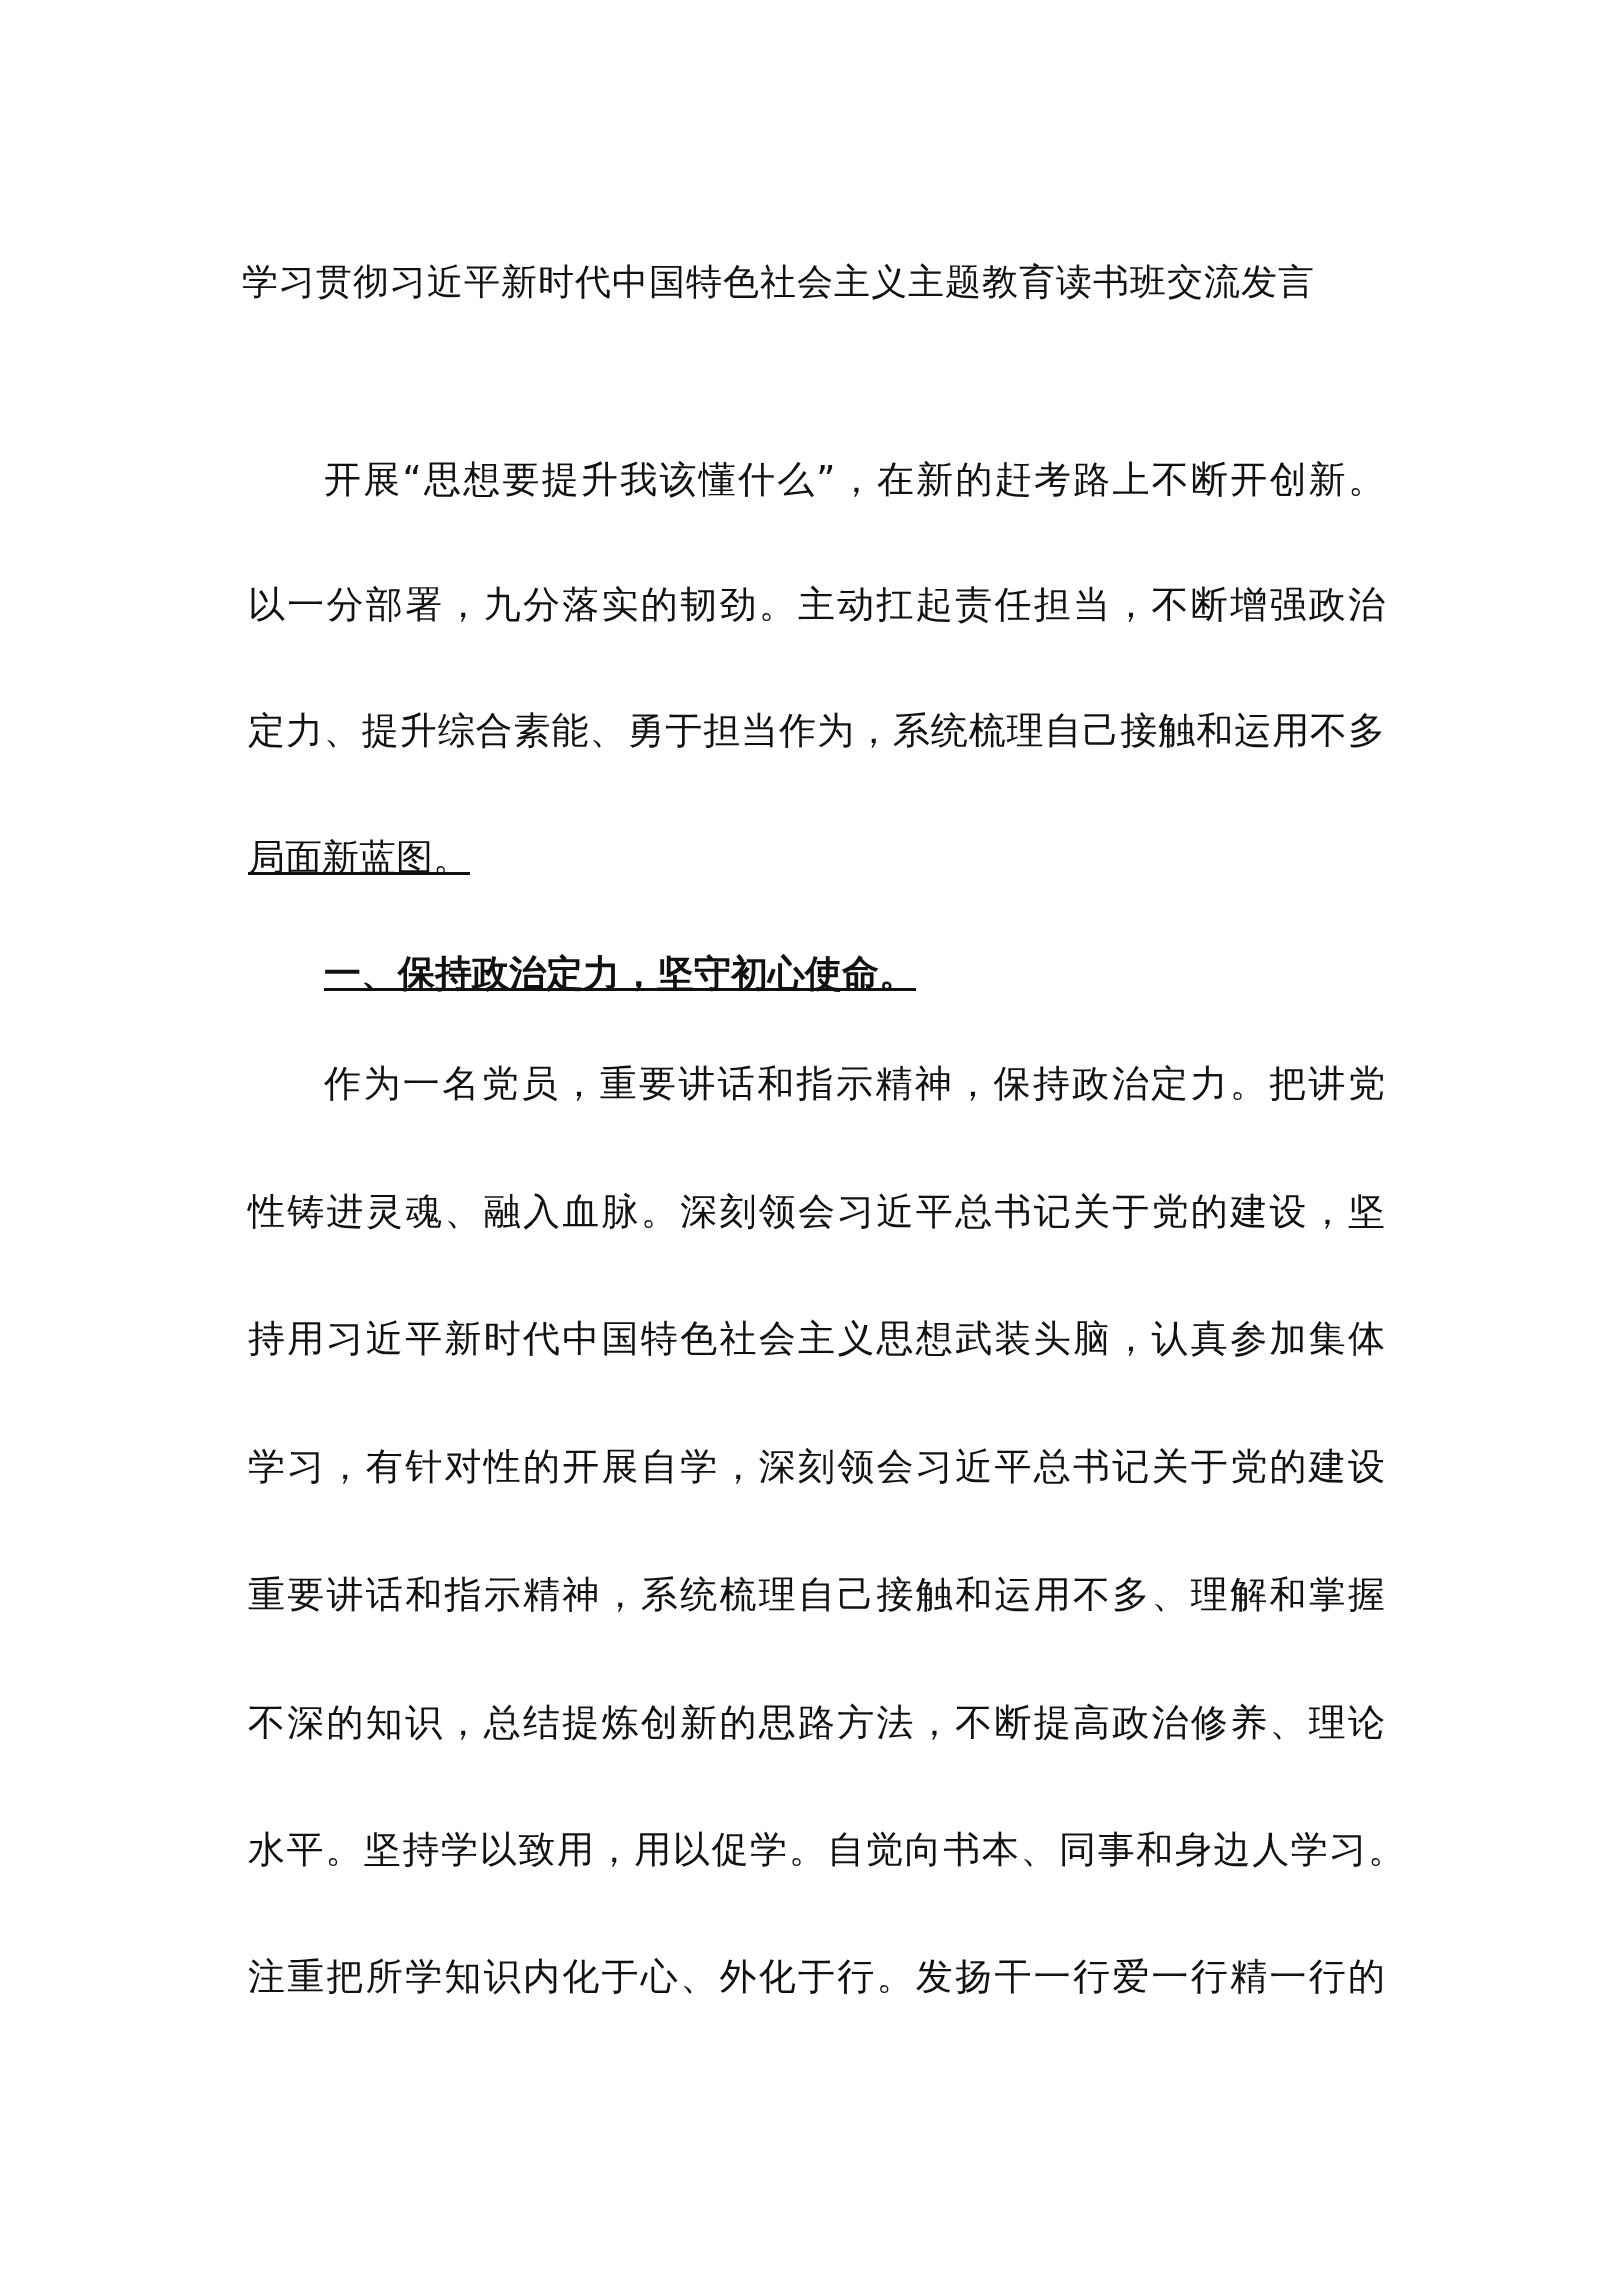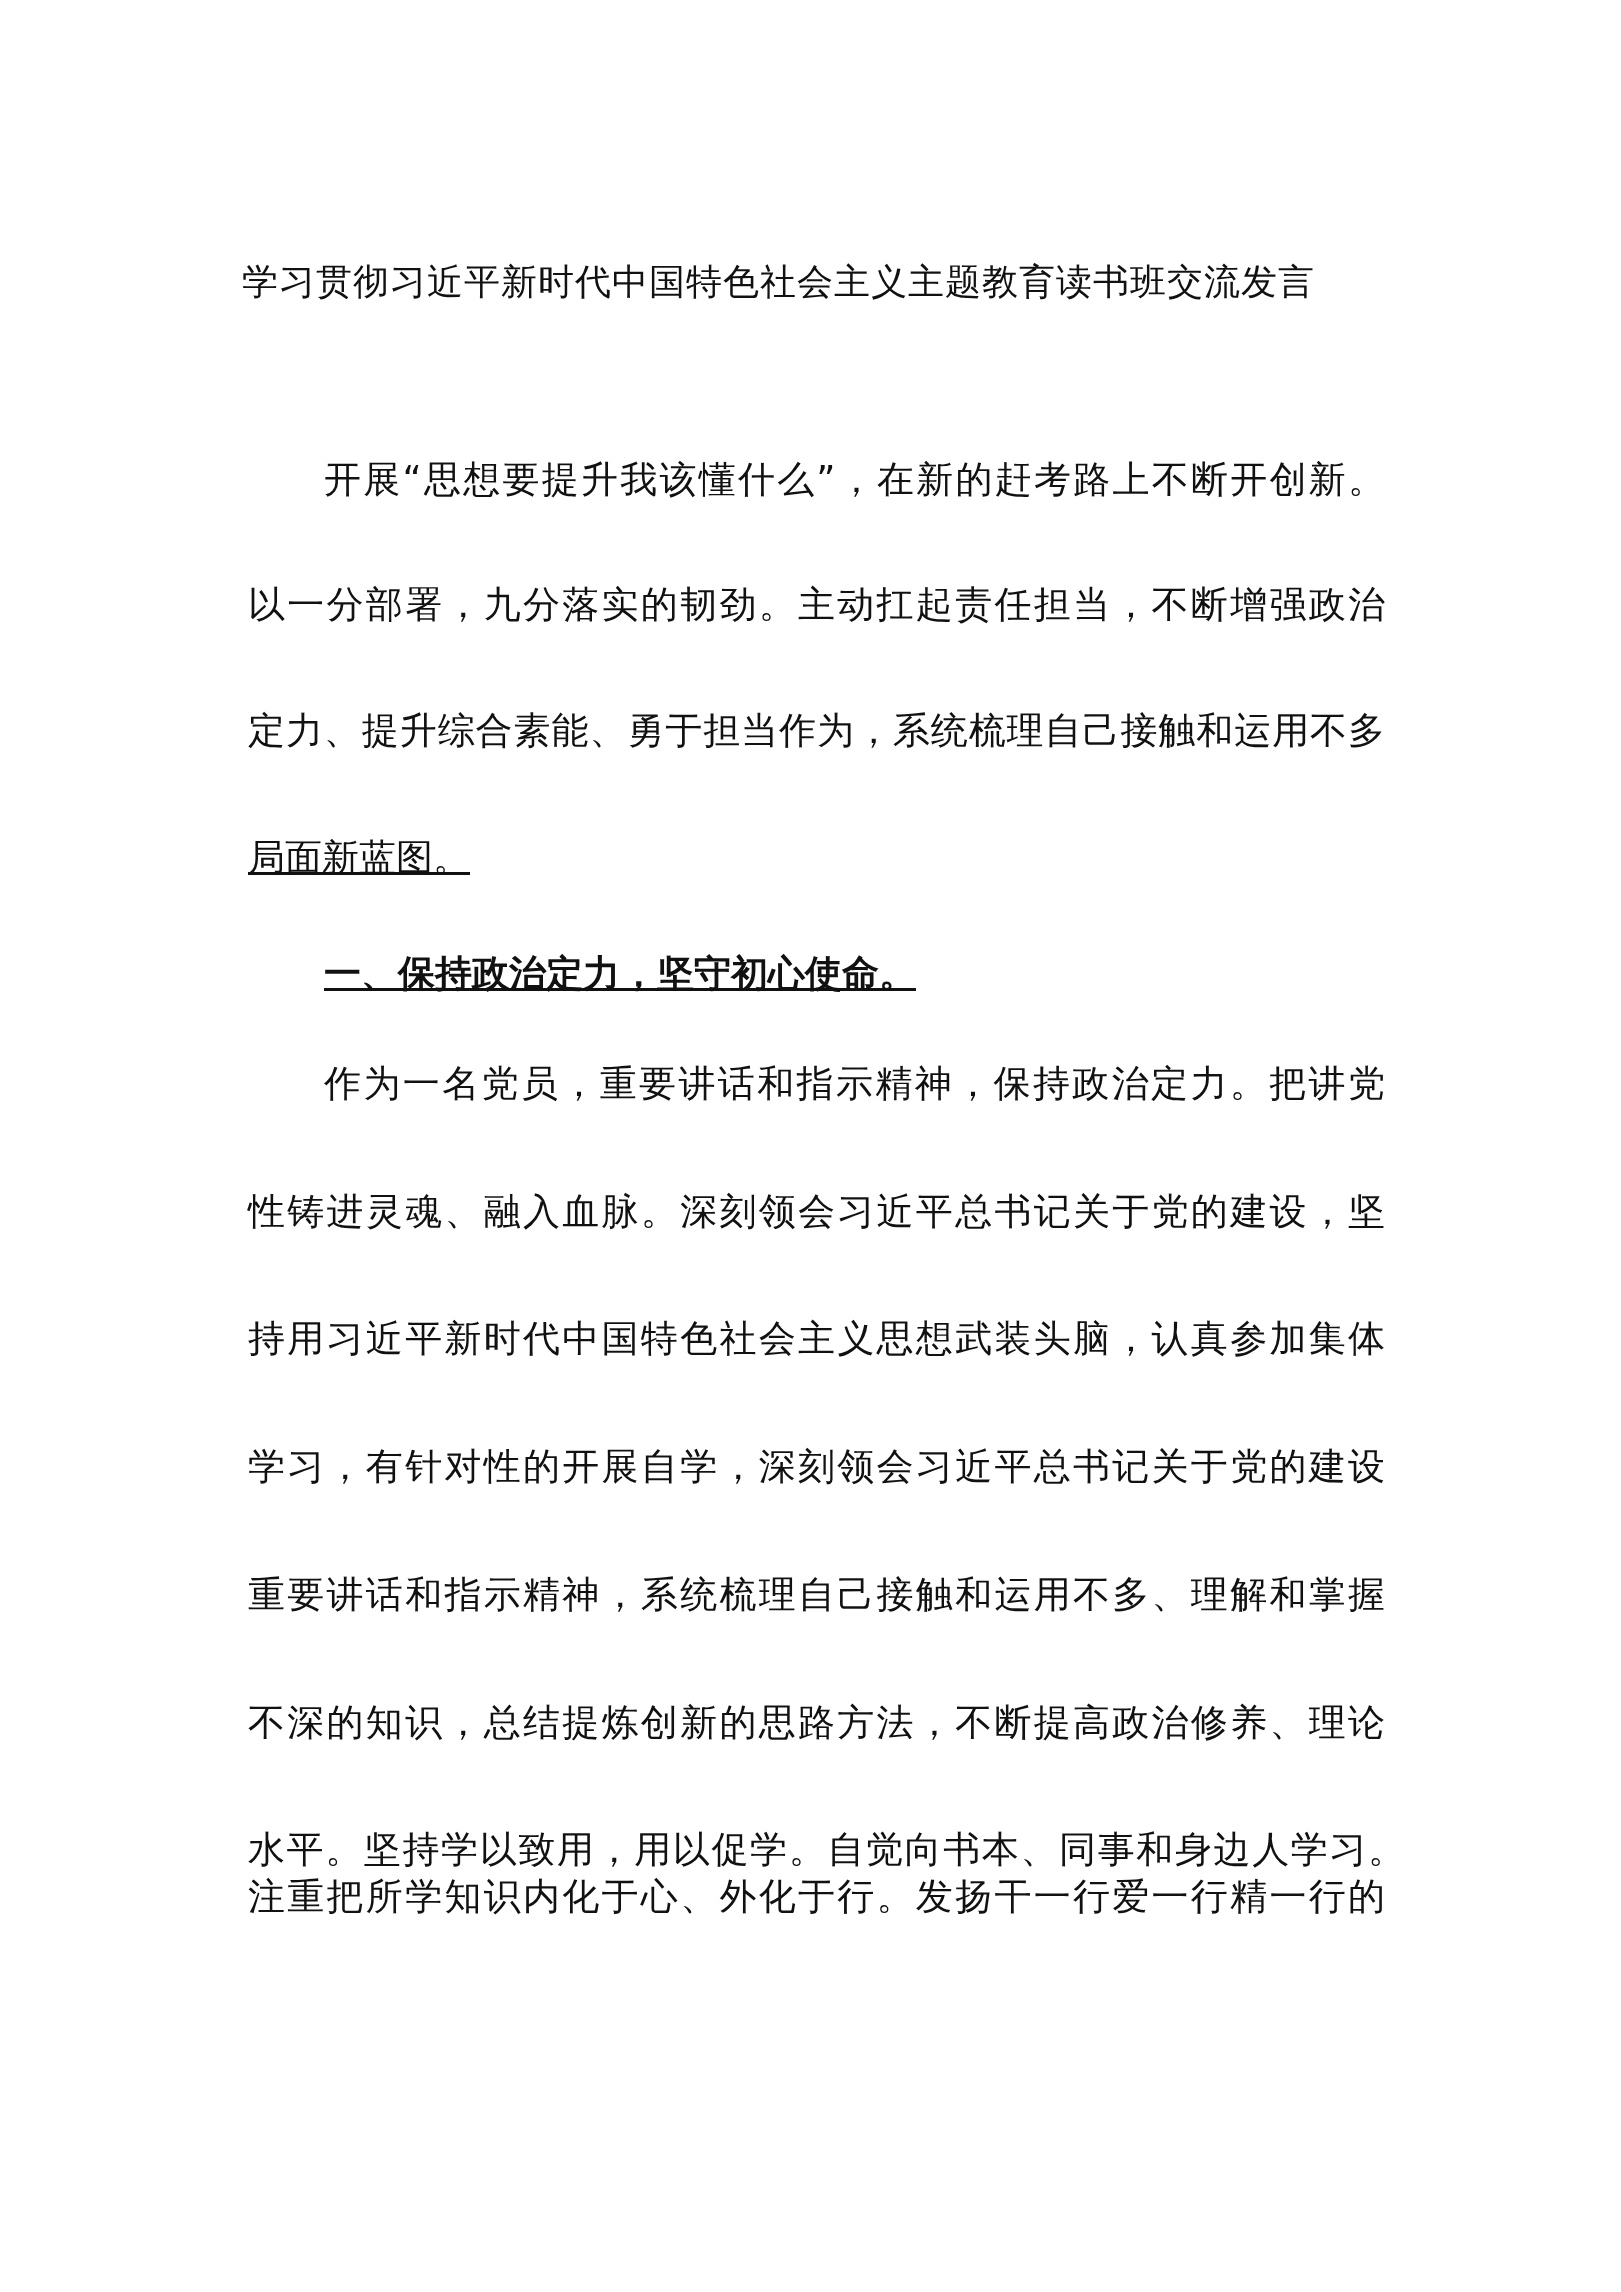--- a/index.html
+++ b/index.html
@@ -26,15 +26,15 @@
 
   <div class="line indent last bold" style="top:949px">一、保持政治定力，坚守初心使命。</div>
 
   <div class="line indent" style="top:1059px">作为一名党员，重要讲话和指示精神，保持政治定力。把讲党</div>
   <div class="line" style="top:1187px">性铸进灵魂、融入血脉。深刻领会习近平总书记关于党的建设，坚</div>
   <div class="line" style="top:1314px">持用习近平新时代中国特色社会主义思想武装头脑，认真参加集体</div>
   <div class="line" style="top:1442px">学习，有针对性的开展自学，深刻领会习近平总书记关于党的建设</div>
   <div class="line" style="top:1570px">重要讲话和指示精神，系统梳理自己接触和运用不多、理解和掌握</div>
   <div class="line" style="top:1698px">不深的知识，总结提炼创新的思路方法，不断提高政治修养、理论</div>
   <div class="line" style="top:1825px;width:1157px">水平。坚持学以致用，用以促学。自觉向书本、同事和身边人学习。</div>
-  <div class="line" style="top:1872px">注重把所学知识内化于心、外化于行。发扬干一行爱一行精一行的</div>
+  <div class="line" style="top:1952px">注重把所学知识内化于心、外化于行。发扬干一行爱一行精一行的</div>
 </div>
 
 
 </body></html>

